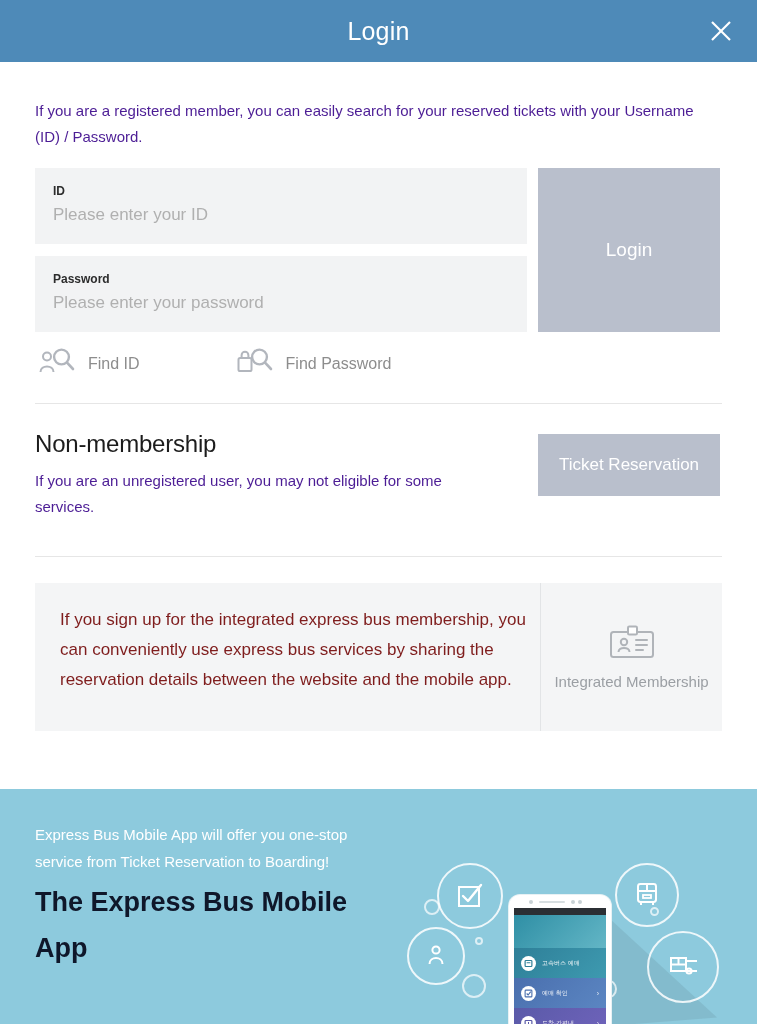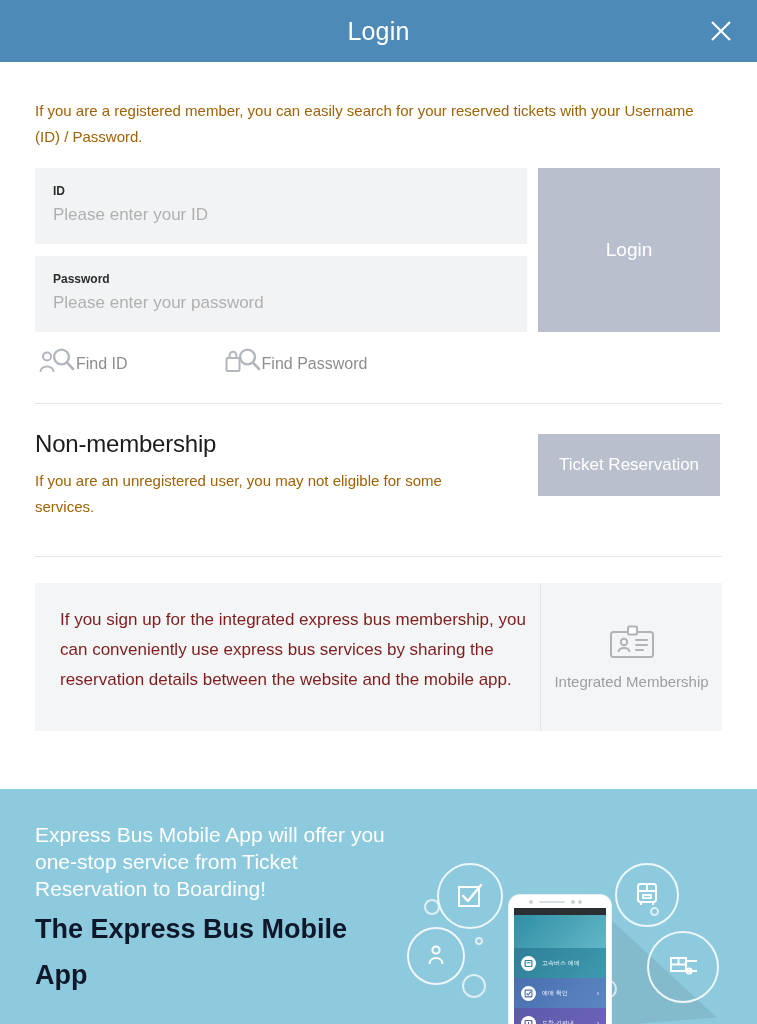--- a/index.html
+++ b/index.html
@@ -28,21 +28,21 @@
   .close-btn svg { display:block; }
 
   
   .content { position:absolute; top:62px; left:0; width:757px; }
 
   .section-title {
     font-size:24px; color:#1c1c1c; font-weight:400;
     margin:0 0 8px 35px; letter-spacing:-0.2px;
   }
   .section-desc {
-    font-size:15px; color:#a16207; line-height:26px;
+    font-size:15px; color:#4c1d95; line-height:26px;
     margin:0 0 0 35px; width:660px;
   }
 
   
   .login-row { position:relative; margin-top:18px; height:165px; }
   .fields { position:absolute; left:35px; top:0; width:492px; }
   .field {
     background:#f2f3f4; height:76px; padding:14px 18px 0 18px; margin-bottom:12px;
     cursor:text;
   }
@@ -61,21 +61,21 @@
     display:flex; align-items:center; justify-content:center;
   }
 
   
   .find-row { display:flex; align-items:center; margin:14px 0 0 38px; }
   .find-link {
     display:flex; align-items:center; cursor:pointer; text-decoration:none;
     color:#8d8d8d; font-size:16px;
   }
   .find-link.second { margin-left:96px; }
-  .find-link .label { }
+  .find-link .label { margin-left:12px; }
 
   .divider {
     height:1px; background:#e6e6e6; margin:0 35px;
   }
   .divider.first { margin-top:22px; }
   .divider.second { margin-top:26px; }
 
   
   .nonmember { position:relative; margin-top:26px; height:100px; }
   .nonmember .section-title { margin-bottom:10px; }
@@ -102,21 +102,21 @@
   }
   .promo-aside .label { margin-top:10px; font-size:15px; color:#9b9fa4; }
 
   
   .banner {
     position:absolute; left:0; top:789px; width:757px; height:235px;
     background:#8dcadd; overflow:hidden;
   }
   .banner-text { position:absolute; left:35px; top:32px; width:360px; z-index:4; }
   .banner-lead {
-    color:#ffffff; font-size:21px; line-height:27px; font-weight:400;
+    color:#ffffff; font-size:15px; line-height:27px; font-weight:400;
   }
   .banner-head {
     color:#0f172a; font-size:27px; font-weight:bold; line-height:46px; margin-top:4px;
   }
   .banner-art { position:absolute; right:0; top:0; width:360px; height:235px; }
 
   .phone {
     position:absolute; left:112px; top:106px; width:102px; height:140px;
     background:#ffffff; border-radius:11px 11px 4px 4px;
     box-shadow:0 0 0 1px #e7f1f4;

